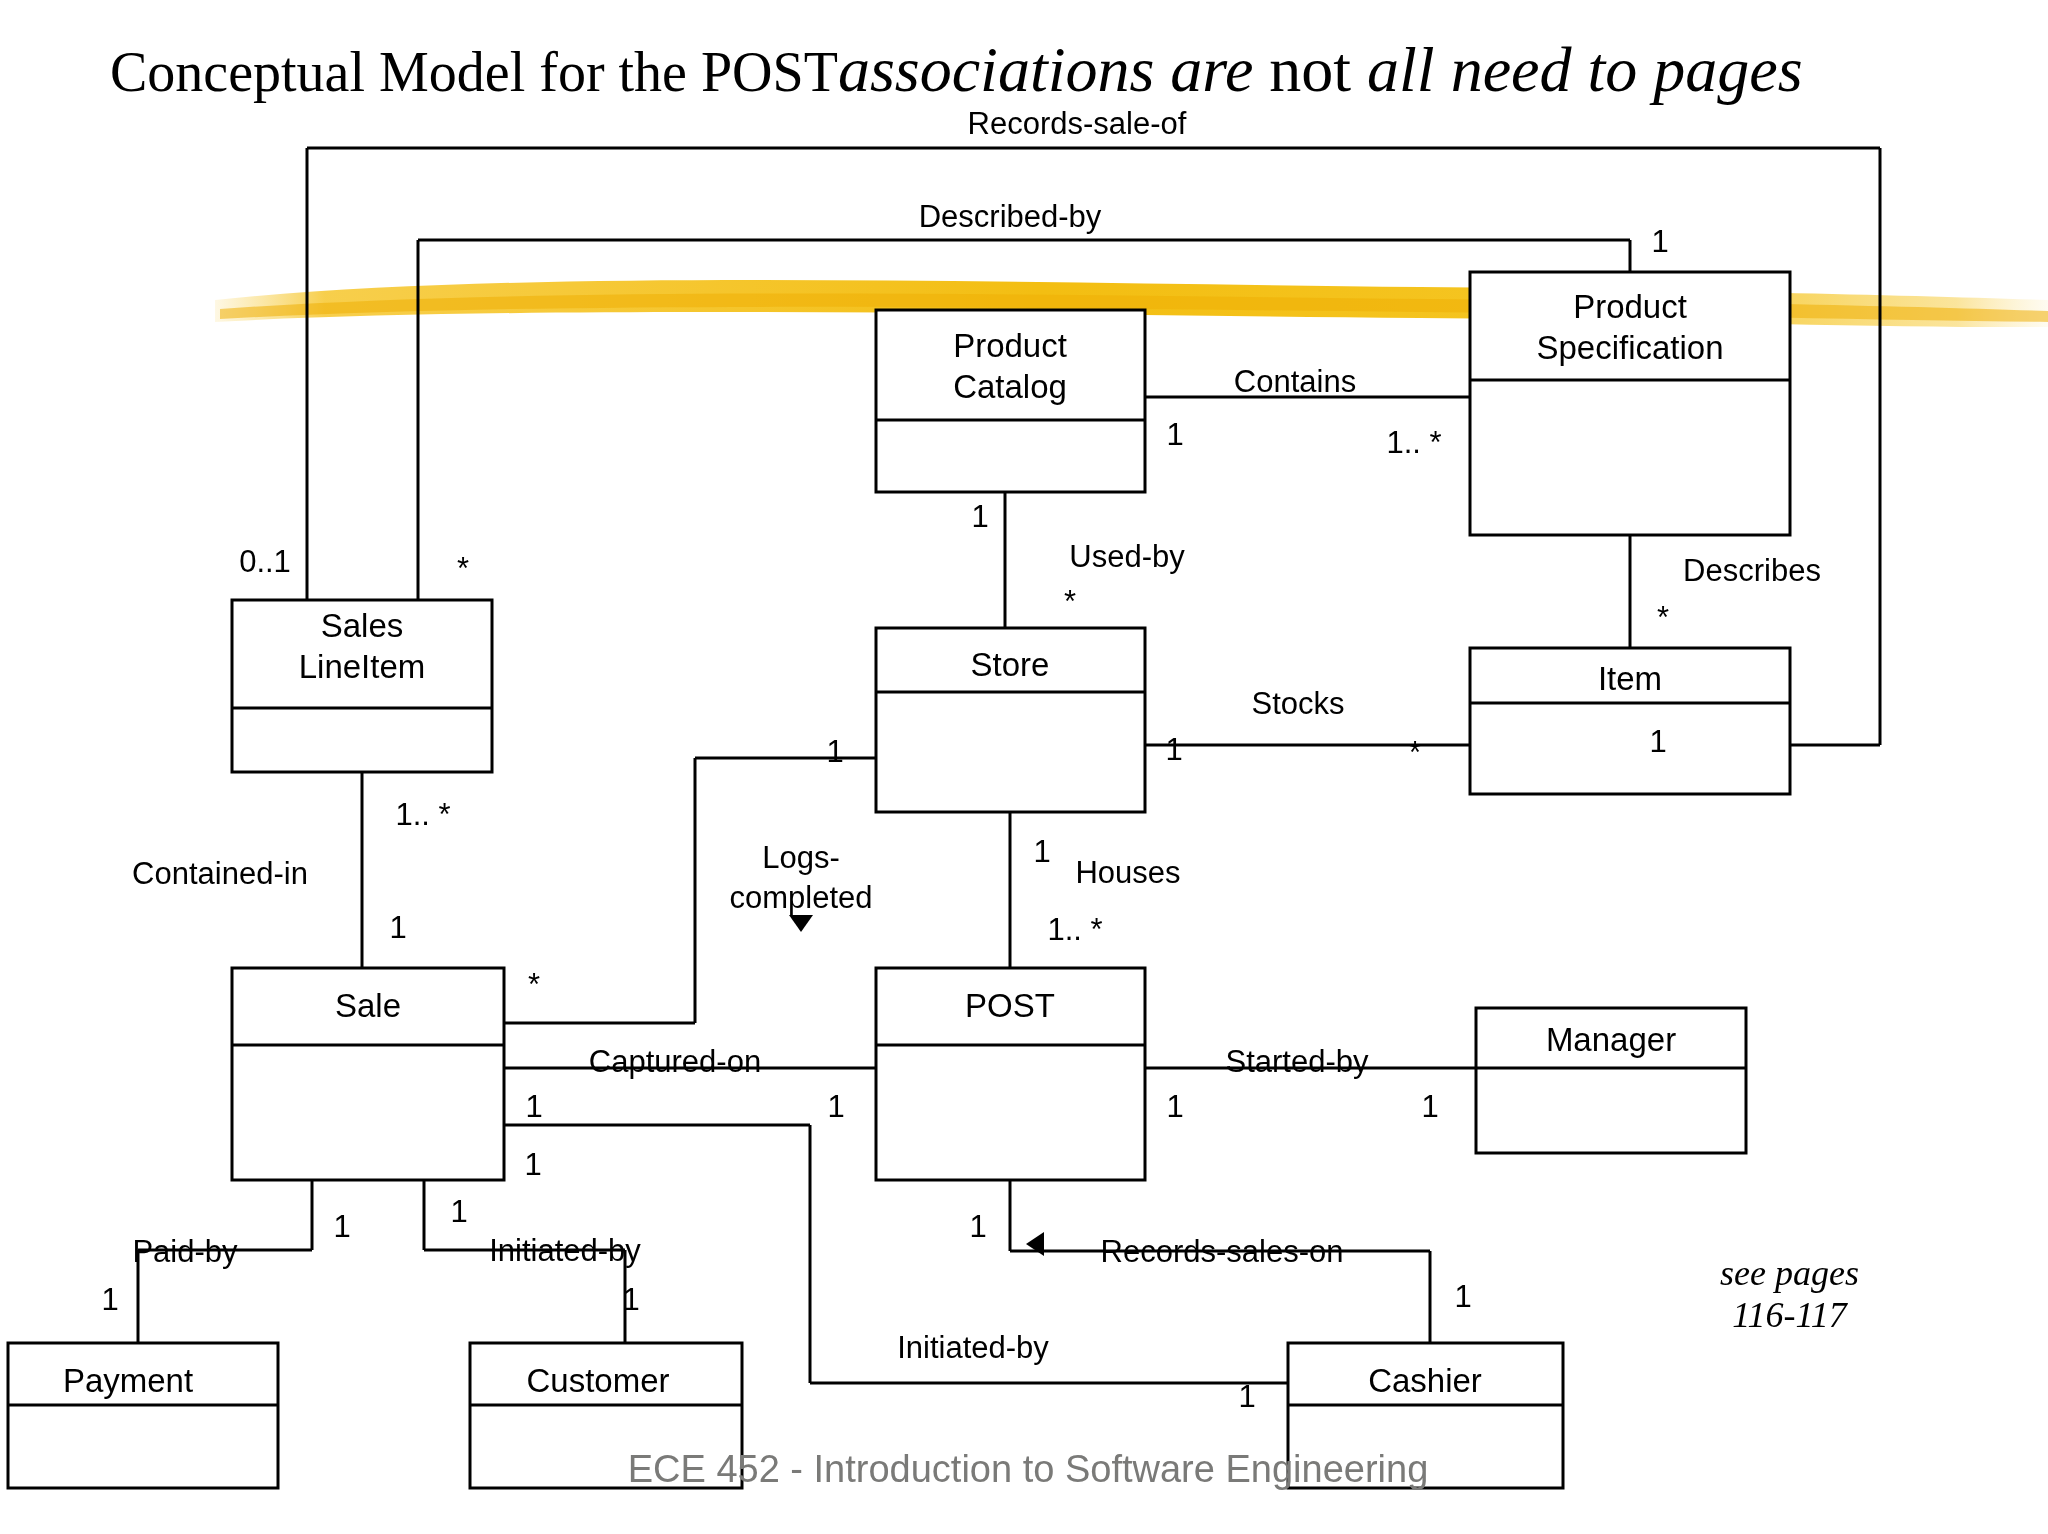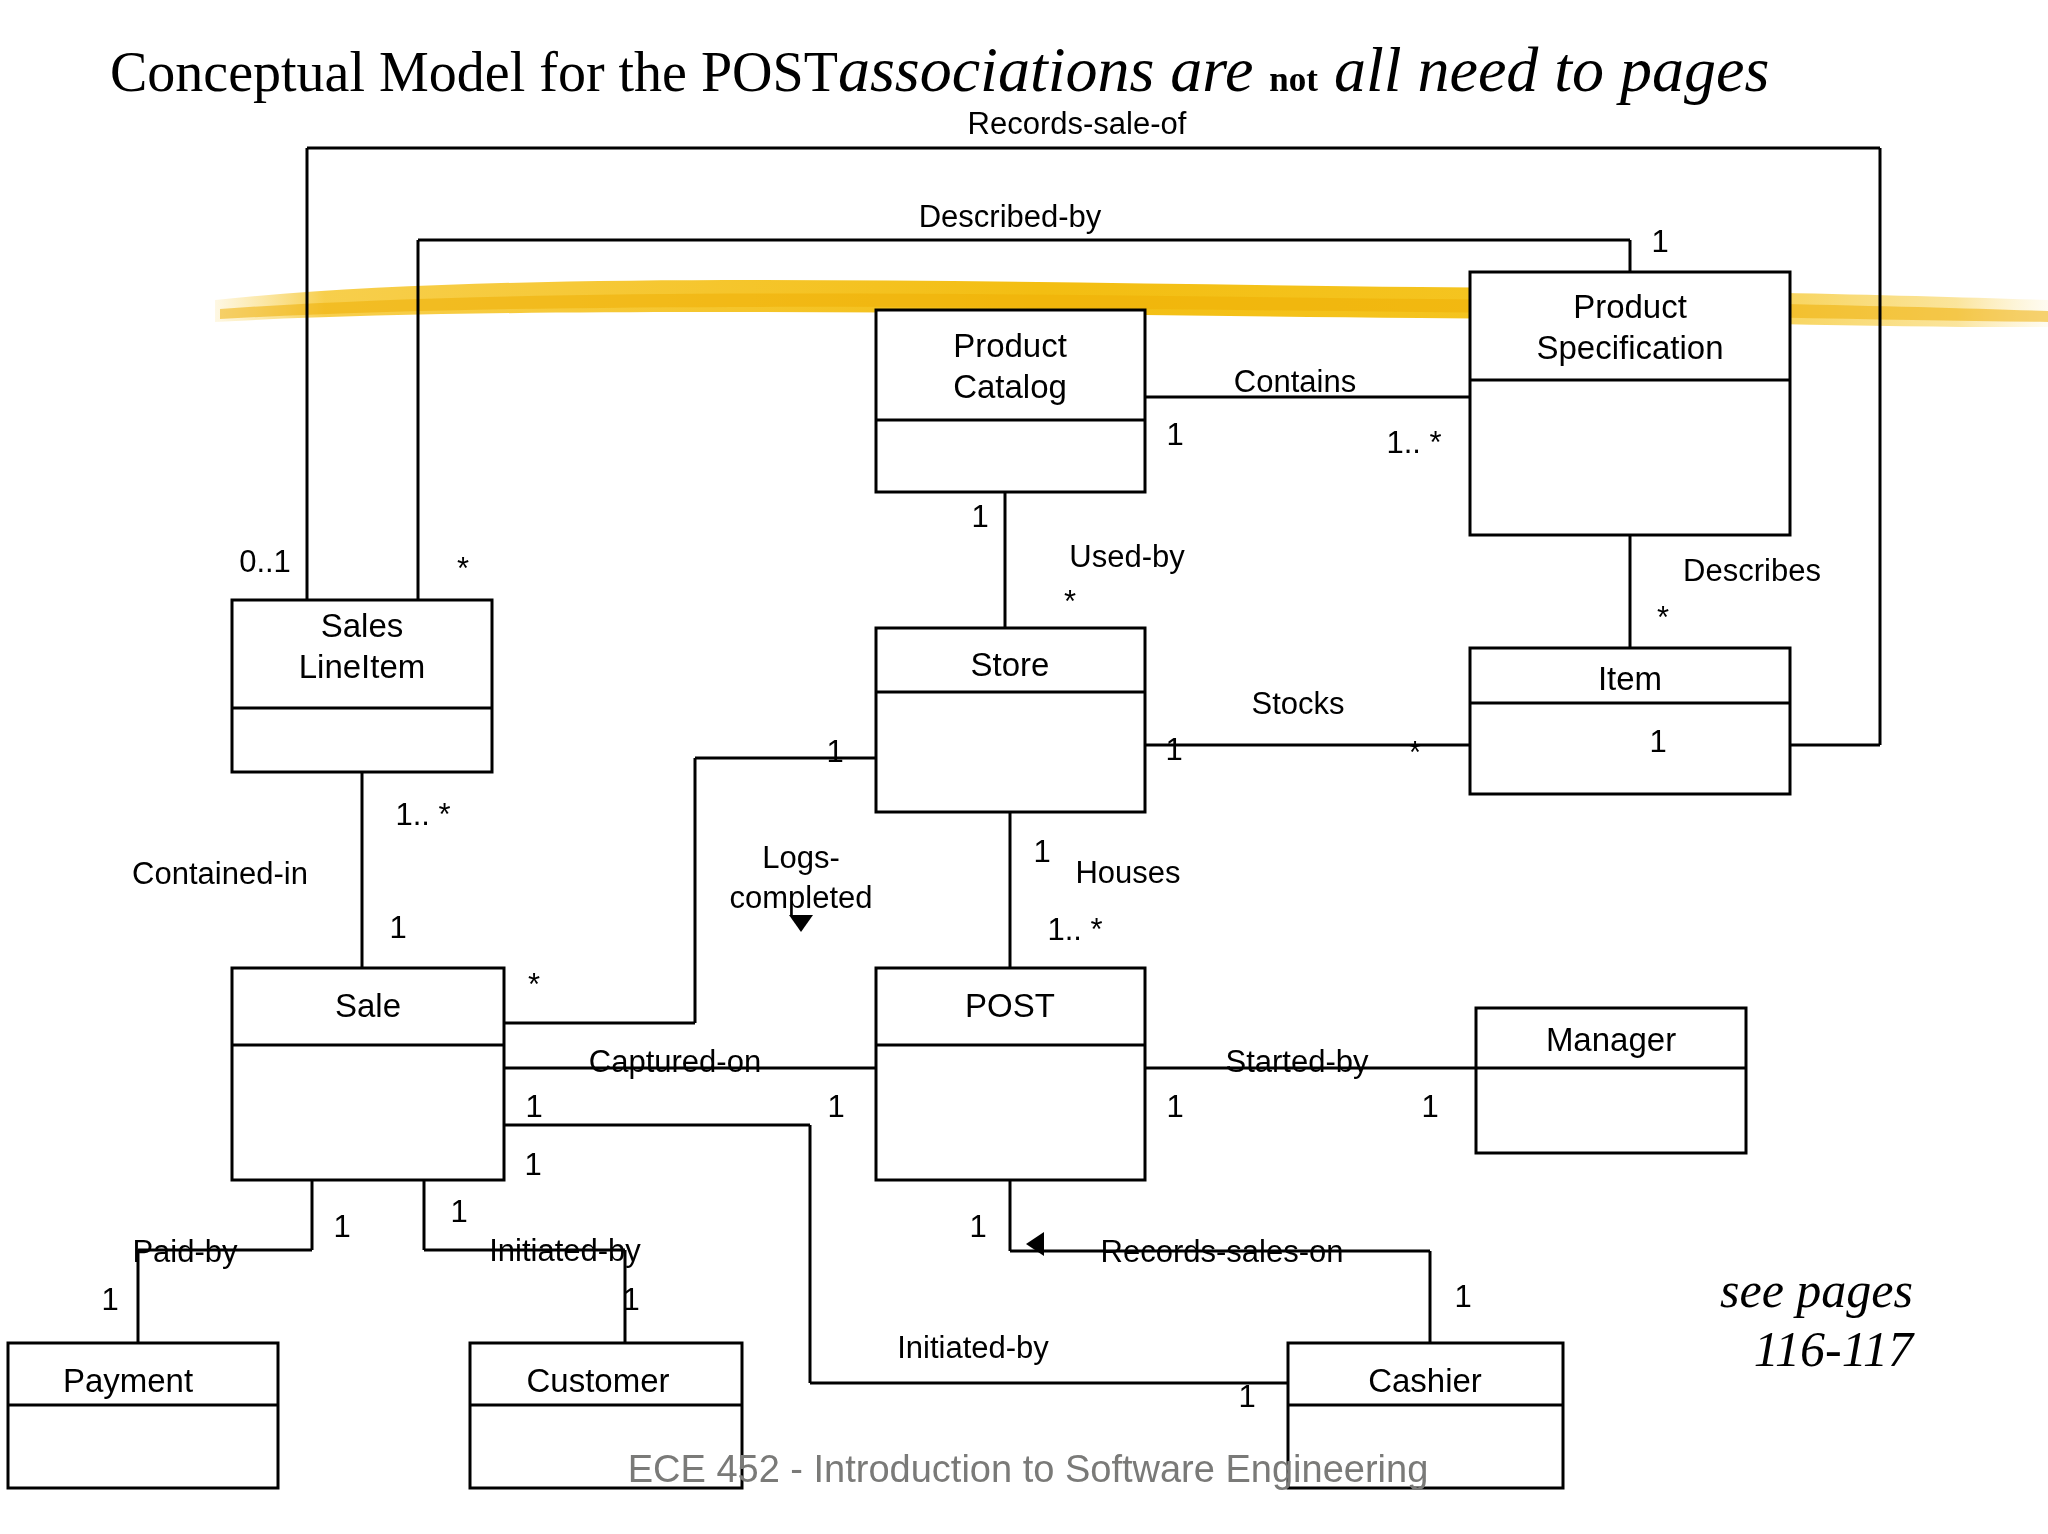--- a/index.html
+++ b/index.html
@@ -10,33 +10,32 @@
     position:absolute;
     left:110px; top:38px;
     font-family:"Liberation Serif",serif;
     font-size:56px;
     color:#000;
     white-space:nowrap;
     line-height:1;
   }
   .title .t-plain{font-weight:400;text-align:center;}
   .title .t-ital{font-style:italic;font-size:64px;}
-  .title .t-bold{font-weight:700;font-style:normal;font-size:35px;}
+  .title .t-bold{font-weight:400;font-style:normal;font-size:64px;}
 
   .seepages{
     position:absolute;
     left:1720px; top:1252px;
     font-family:"Liberation Serif",serif;
     font-style:italic;
-    font-size:50px;
+    font-size:36px;
     color:#000;
-    text-align:right;
+    text-align:center;
     line-height:1.18;
     white-space:nowrap;
-    margin-top:9px;
   }
   .seepages div{display:block;}
 
   .footer{
     position:absolute;
     left:4px; top:1448px;
     width:2048px;
     text-align:center;
     font-family:"Liberation Sans",sans-serif;
     font-size:38px;

